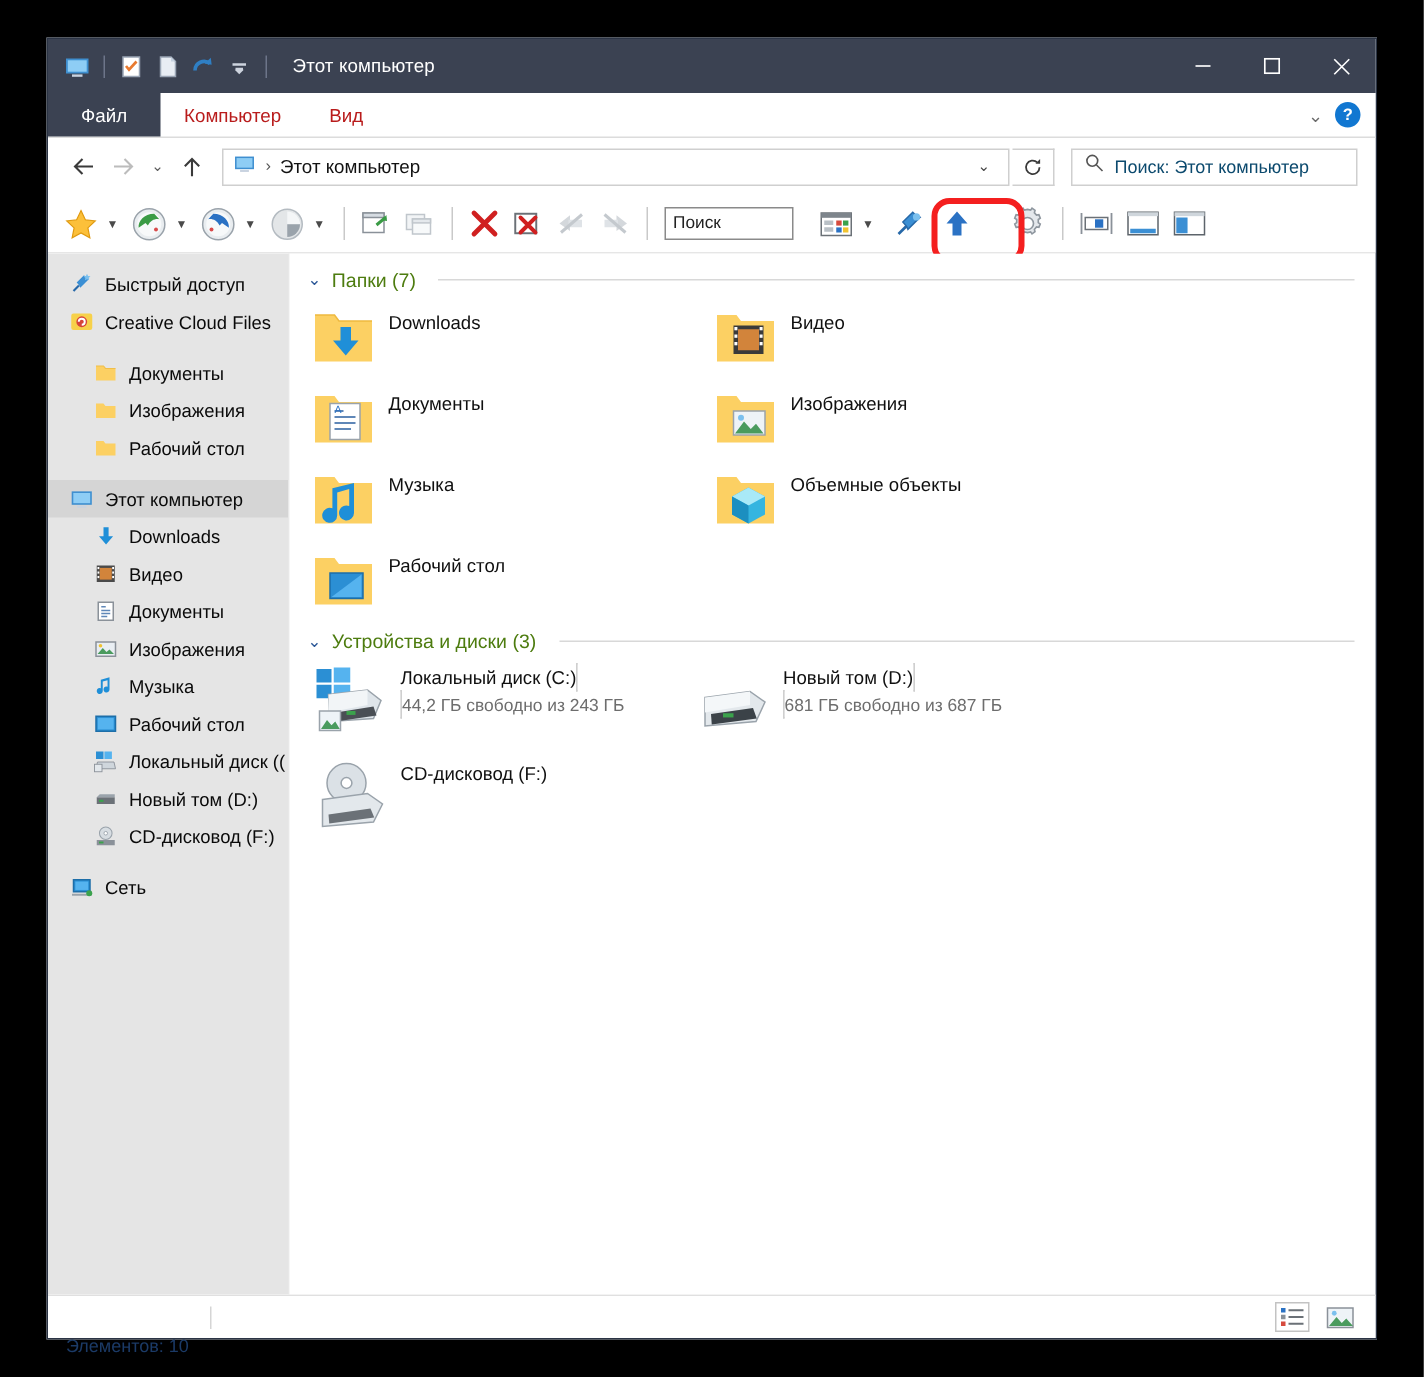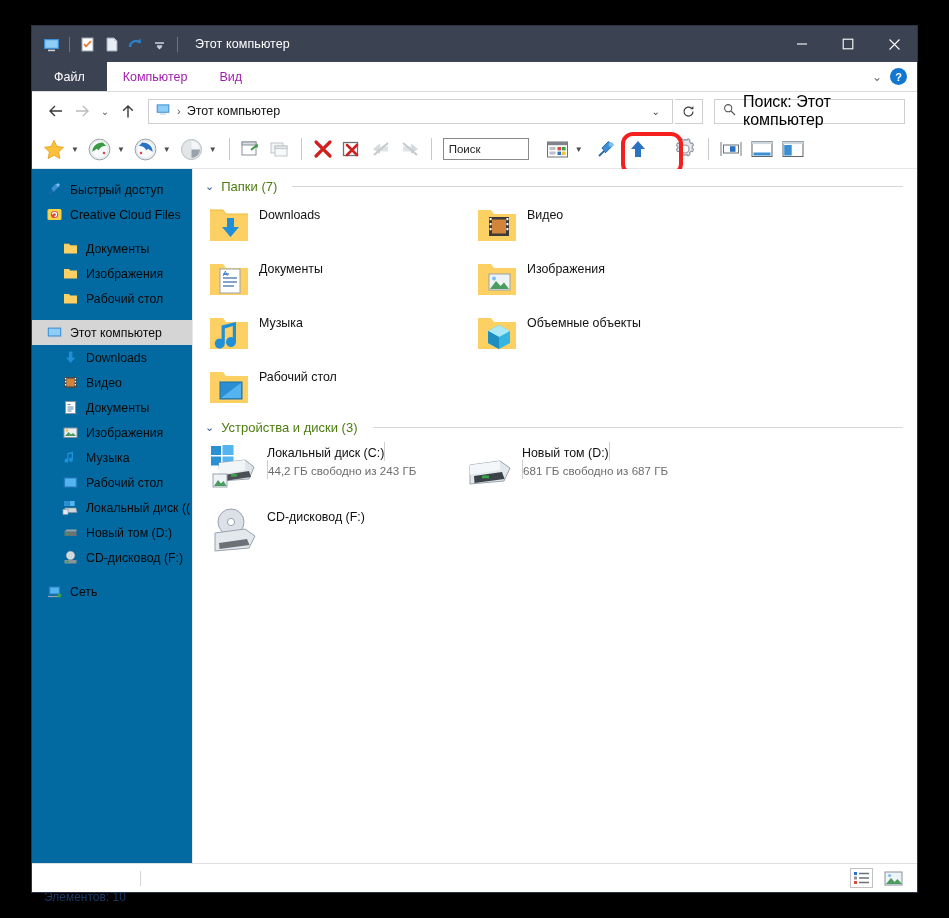--- a/index.html
+++ b/index.html
@@ -23,21 +23,21 @@
   .title-text { font-size:12.5px; color:#fff; margin-left:9px; letter-spacing:.1px;}
   .winctl { margin-left:auto; display:flex; height:36px; }
   .winctl div { width:46px; height:36px; display:flex; align-items:center;
     justify-content:center; color:#fff; }
   .winctl div svg { display:block; }
 
   
   .tabs { height:30px; flex:0 0 30px; background:#fff; display:flex;
     align-items:stretch; border-bottom:1px solid #dcdcdc; }
   .tab { padding:0 16px; display:flex; align-items:center; font-size:12.5px;
-    color:#a21caf; }
+    color:#b91c1c; }
   .tab.file { background:#3b4252; color:#fff; padding:0 22px; }
   .ribbon-right { margin-left:auto; display:flex; align-items:center; gap:8px;
     padding-right:10px; }
   .chev-small { color:#6b6b6b; font-size:12px; }
   .help-btn { width:17px; height:17px; border-radius:50%; background:#1177d1;
     color:#fff; font-size:11px; font-weight:bold; display:flex;
     align-items:center; justify-content:center; }
 
   
   .addrbar { height:38px; flex:0 0 38px; display:flex; align-items:center;
@@ -50,39 +50,39 @@
     display:flex; align-items:center; padding:0 6px; margin-left:6px; gap:6px; }
   .addr-crumb { font-size:12.5px; color:#111; }
   .addr-sep { color:#555; font-size:11px; }
   .addr-drop { margin-left:auto; color:#444; font-size:10px; padding:0 6px; }
   .refresh { width:28px; height:25px; border:1px solid #cfcfcf; border-left:none;
     display:flex; align-items:center; justify-content:center; color:#3a3a3a;
     font-size:13px; background:#fff;}
   .searchfield { width:191px; height:25px; border:1px solid #cfcfcf;
     margin-left:9px; display:flex; align-items:center; gap:7px; padding:0 8px;
     background:#fff;}
-  .searchfield span.ph { font-size:16px; color:#000000; }
+  .searchfield span.ph { font-size:12px; color:#0c4a6e; }
 
   
   .toolbar { height:38px; flex:0 0 38px; display:flex; align-items:center;
     padding:0 8px; gap:1px; background:#fff; position:relative;}
   .tb-item { display:flex; align-items:center; height:30px; padding:0 2px;}
   .tb-drop { font-size:8px; color:#4a4a4a; padding:0 5px 0 2px; }
   .tb-sep { width:1px; height:22px; background:#c9c9c9; margin:0 6px; }
   .tb-search { width:86px; height:22px; border:1px solid #8a8a8a; background:#fff;
     font-size:11.5px; color:#222; display:flex; align-items:center; padding:0 5px;
     margin:0 4px;}
   .gear-highlight {
     position:absolute; left:589px; top:2px; width:62px; height:44px;
     border:4px solid #f41f1f; border-radius:12px; pointer-events:none;
   }
 
   
   .body { flex:1; display:flex; overflow:hidden; border-top:1px solid #e6e6e6;}
-  .sidebar { width:161px; flex:0 0 161px; background:#0369a1; padding-top:8px;
+  .sidebar { width:161px; flex:0 0 161px; background:#e5e5e5; padding-top:8px;
     overflow:hidden; border-right:1px solid #e8e8e8; }
   .sb-item { height:25px; display:flex; align-items:center; gap:7px;
     padding-left:14px; font-size:12.3px; color:#0a0a0a; white-space:nowrap; }
   .sb-item.indent { padding-left:30px; }
   .sb-item.sel { background:#d5d5d5; }
   .sb-gap { height:9px; }
   .sb-ico { width:17px; height:17px; flex:0 0 17px; position:relative; }
 
   .content { flex:1; background:#fff; padding:10px 14px 0 12px; overflow:hidden;
     position:relative;}

